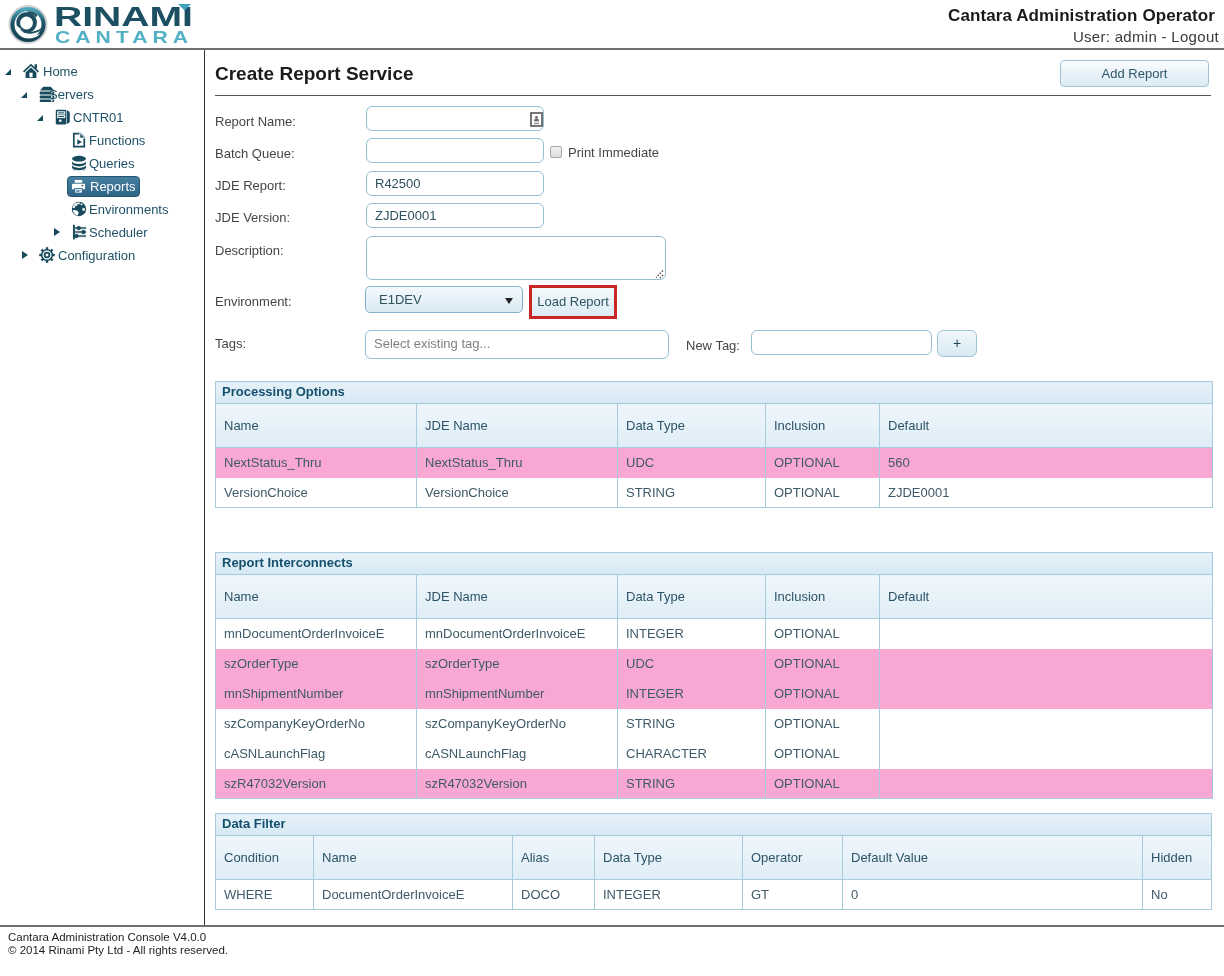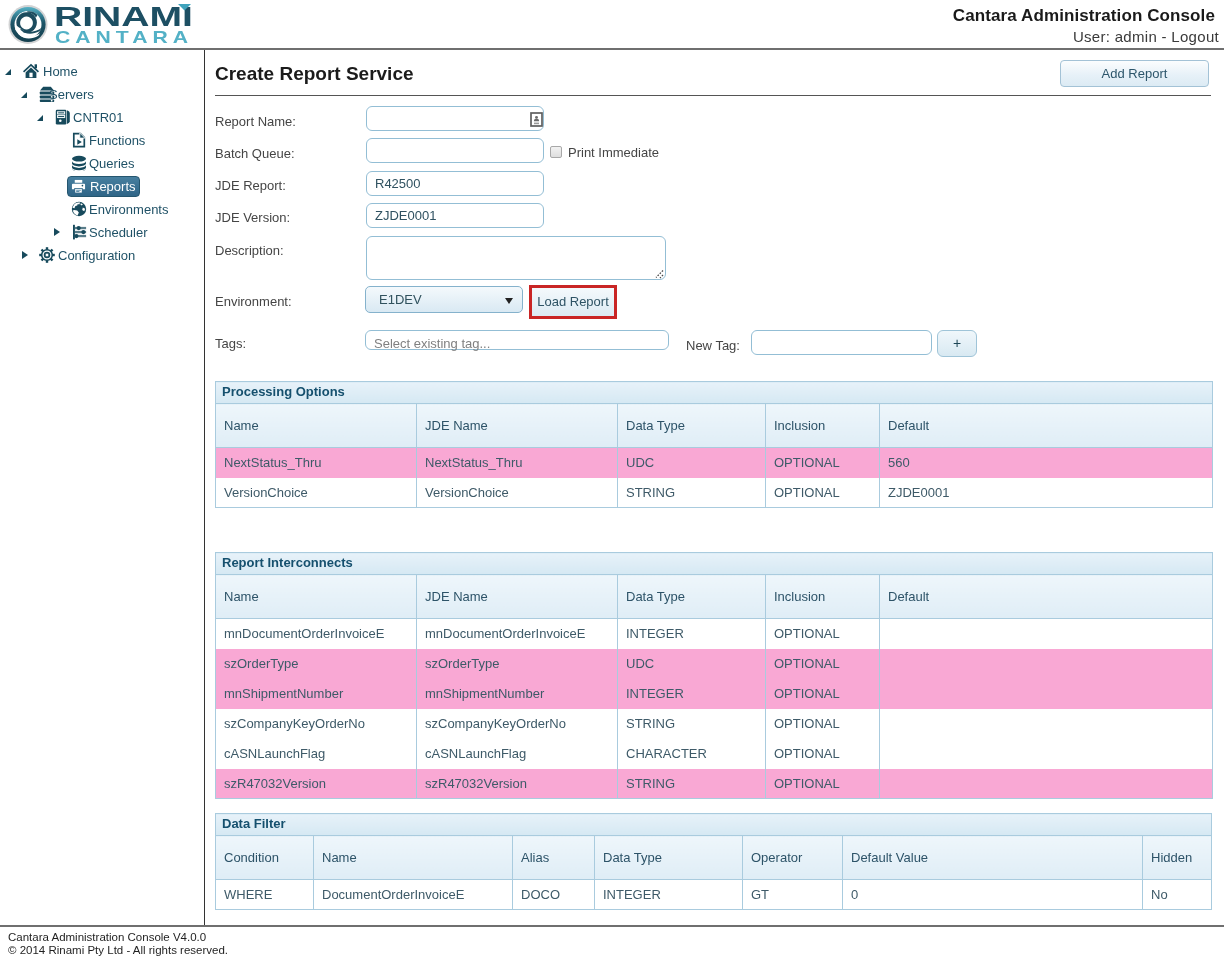--- a/index.html
+++ b/index.html
@@ -26,21 +26,21 @@
 #hr1{left:215px;top:95px;width:996px;height:1px;background:#555}
 .flabel{position:absolute;left:215px;font-size:13px;color:#454545}
 .inp{position:absolute;left:366px;width:178px;height:25px;border:1px solid #93bed5;border-radius:6px;background:#fff;font-size:13px;color:#2f5160;line-height:23px;padding-left:8px}
 .ph{color:#808080}
 #chk{left:550px;top:146px;width:12px;height:12px;border:1px solid #a8a8a8;border-radius:2px;background:linear-gradient(180deg,#f2f2f2,#dedede)}
 #pimm{left:568px;top:145px;font-size:13px;color:#454545}
 #ta{left:366px;top:236px;width:300px;height:44px;border:1px solid #93bed5;border-radius:6px;background:#fff}
 #sel{left:365px;top:286px;width:158px;height:27px;border:1px solid #85b2cc;border-radius:5px;background:linear-gradient(180deg,#f4f9fc,#d9e9f3);font-size:13px;color:#30525e;line-height:25px;padding-left:13px}
 #selarr{left:505px;top:298px;width:0;height:0;border-left:4.5px solid transparent;border-right:4.5px solid transparent;border-top:6px solid #222}
 #lrbox{left:529px;top:285px;width:88px;height:34px;border:3px solid #c92525;background:linear-gradient(180deg,#f4f9fc,#dceaf3);font-size:13px;color:#2e5365;text-align:center;line-height:27px}
-#tags{left:365px;top:330px;width:304px;height:20px;line-height:25px;}
+#tags{left:365px;top:330px;width:304px;height:29px;line-height:25px;}
 #ntlabel{left:686px;top:338px;font-size:13px;color:#454545}
 #ntinp{left:751px;top:330px;width:181px;height:25px}
 #plus{left:937px;top:330px;width:40px;height:27px;border:1px solid #9fc4d8;border-radius:6px;background:linear-gradient(180deg,#f0f7fb,#d8e9f2);font-size:14px;color:#1c4656;text-align:center;line-height:25px}
 
 table.tbl{position:absolute;left:215px;width:997px;border-collapse:collapse;table-layout:fixed;font-size:13px}
 .tbl{border:1px solid #a9cbde}
 .tbl td{border-left:1px solid #a9cbde;padding:0 0 0 8px;overflow:hidden;white-space:nowrap}
 .tbl td:first-child{border-left:none}
 .tbl tr.ttl td{border-bottom:1px solid #a9cbde;background:linear-gradient(180deg,#e7f2f9,#d5e8f3);color:#15506e;font-weight:bold;height:22px;padding:0 0 2px 6px}
 .tbl tr.hdr td{border-bottom:1px solid #a9cbde;background:linear-gradient(180deg,#eef6fb,#dfedf6);color:#2d5368;height:44px}
@@ -62,21 +62,21 @@
  <circle cx="20" cy="21.5" r="13.5" fill="#fff"></circle>
  <path fill-rule="evenodd" d="M18.5 9.2 a10.3 10.3 0 1 0 0.2 0 Z M18.6 13.6 a6.4 6.4 0 1 1 -0.2 0 Z" fill="#1c4c5e"></path>
  <path d="M9 23 L16 28 11 31 7 26 Z" fill="#fff"></path>
     <path d="M19 8.5 C 23 7.5 27 9 29.5 12 L 28 14.5 C 26 11 22.5 9.5 19.5 9.8 Z" fill="#1c4c5e"></path>
  <path d="M12 26.5 C 17 31.5 24 32 31.5 28.2 L 34 24.5 C 27 30 18 30 13.5 26 Z" fill="#1c4c5e"></path>
  <path d="M9.5 29.5 C 16 35 25 35 32 30.3 L 30.3 32.8 C 23.5 36.8 15.5 36.3 10.8 31.5 Z" fill="#fff"></path>
  <text x="46" y="23" font-family="Liberation Sans" font-size="27" font-weight="bold" fill="#1d4f63" textLength="139" lengthAdjust="spacingAndGlyphs">RINAMI</text>
  <polygon points="170,1 183,1 176.5,7.5" fill="#3fa3bc"></polygon>
  <text x="47" y="40" font-family="Liberation Sans" font-size="17" font-weight="bold" fill="#53b1c6" textLength="138" lengthAdjust="spacingAndGlyphs" letter-spacing="4">CANTARA</text>
 </svg>
-<div class="abs" id="title">Cantara Administration Console</div>
+<div class="abs" id="title">Cantara Administration Operator</div>
 <div class="abs" id="userline">User: <a>admin</a> - <a>Logout</a></div>
 <div class="abs" id="hline"></div>
 <div class="abs" id="sbline"></div>
 <div class="abs" id="fline"></div>
 <div class="abs" id="footer">Cantara Administration Console V4.0.0<br>© 2014 Rinami Pty Ltd - All rights reserved.</div>
 
 <div class="trow" style="left:0;top:60px">
  <span class="tri texp" style="left:5px"></span>
  <svg class="nico" style="left:23px" width="16" height="16" viewBox="0 0 16 16" fill="#174a5c">
       <path d="M8 0.8 L16 8.3 14.9 9.5 8 3.1 1.1 9.5 0 8.3 Z"></path>

